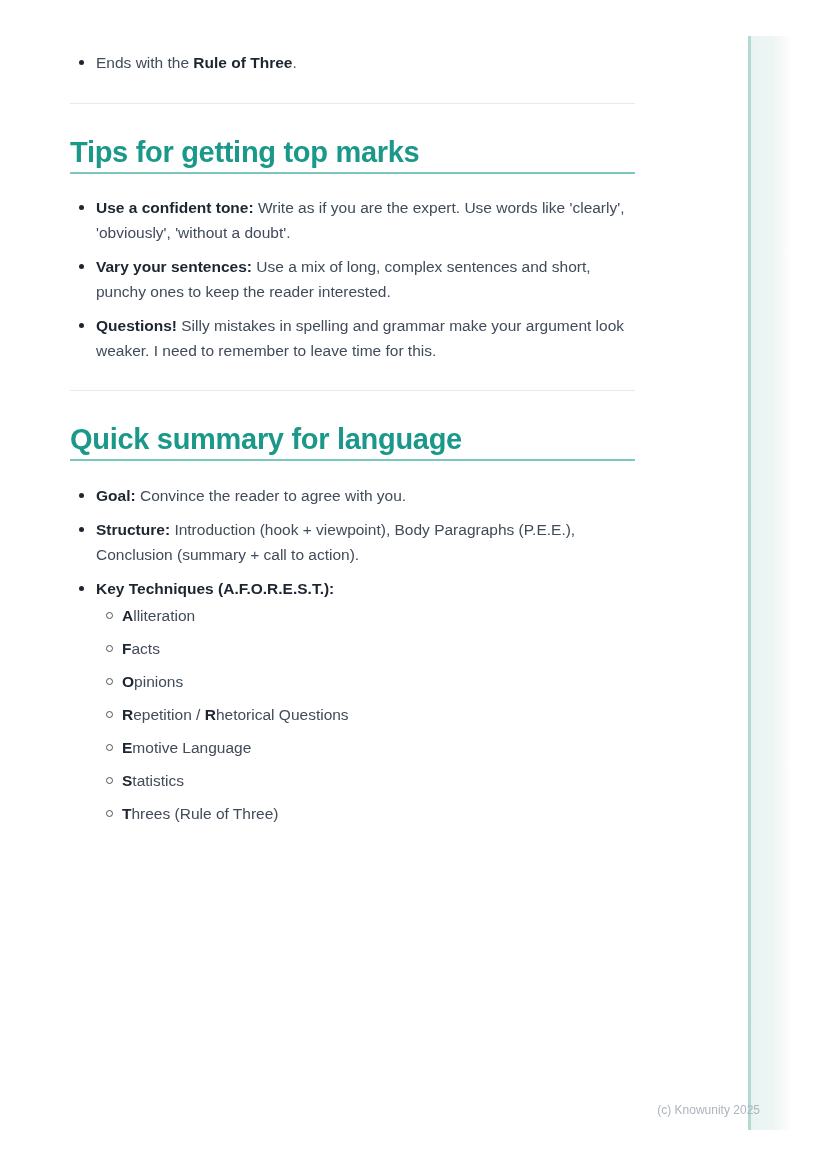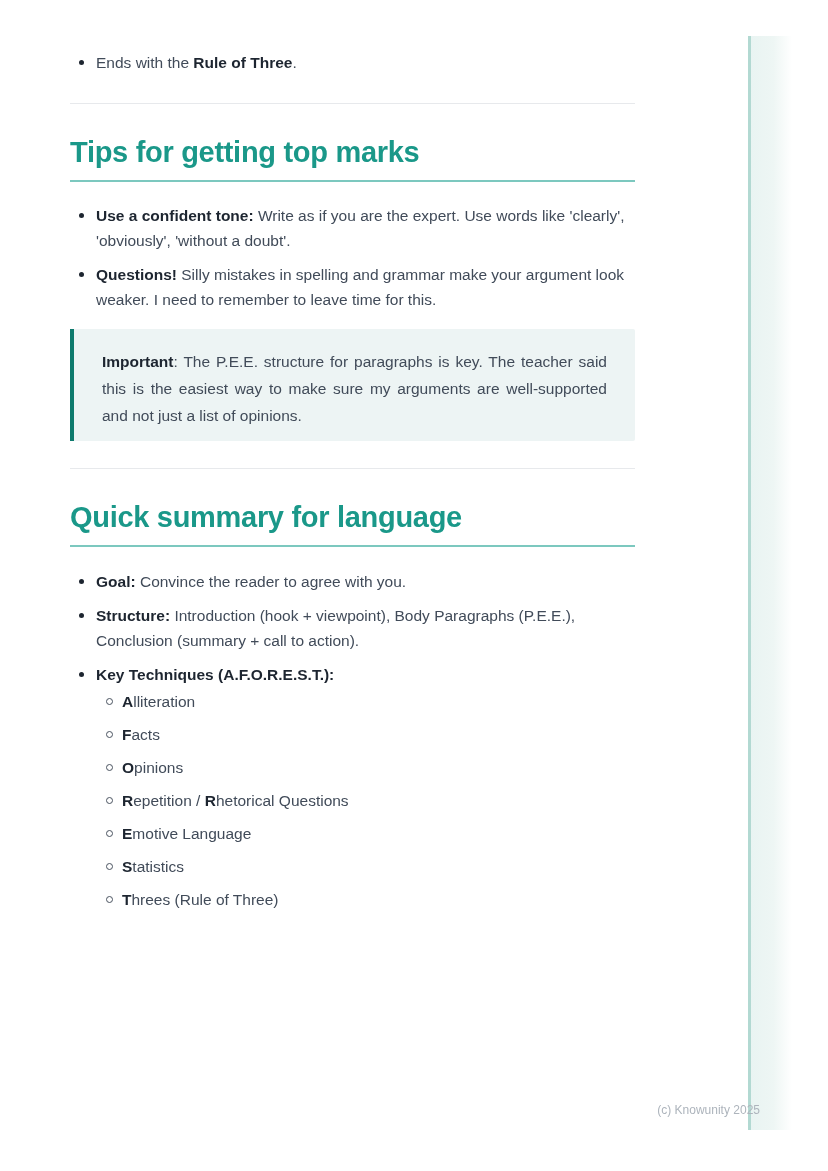--- a/index.html
+++ b/index.html
@@ -91,21 +91,21 @@
   }
   hr.divider.second { margin-top: 27px; }
 
   h2.heading {
     margin: 31px 0 0 0;
     font-size: 29px;
     line-height: 34px;
     font-weight: 700;
     letter-spacing: -0.3px;
     color: var(--accent);
-    padding-bottom: 11px;
+    padding-bottom: 3px;
     border-bottom: 2px solid var(--heading-underline);
   }
   h2.heading + ul.blist { margin-top: 21px; }
   h2.heading.second + ul.blist { margin-top: 22px; }
 
   .callout {
     margin-top: 17px;
     background: var(--callout-bg);
     border-left: 4px solid var(--callout-border);
     padding: 19px 28px 12px 28px;
@@ -140,26 +140,24 @@
     <ul class="blist top">
         <li><span>Ends with the </span><span class="b">Rule of Three</span><span>.</span></li>
       </ul>
 
     <hr class="divider">
 
     <h2 class="heading">Tips for getting top marks</h2>
 
     <ul class="blist">
         <li><span class="b">Use a confident tone:</span><span> Write as if you are the expert. Use words like 'clearly', 'obviously', 'without a doubt'.</span></li>
+        <li><span class="b">Vary your sentences:</span><span> Use a mix of long, complex sentences and short, punchy ones to keep the reader interested.</span></li>
         <li><span class="b">Questions!</span><span> Silly mistakes in spelling and grammar make your argument look weaker. I need to remember to leave time for this.</span></li>
       </ul>
 
-    <div class="callout">
-      <p class="callout-text"><span class="b">Important</span><span>: The P.E.E. structure for paragraphs is key. The teacher said this is the easiest way to make sure my arguments are well-supported and not just a list of opinions.</span></p>
-    </div>
 
     <hr class="divider second">
 
     <h2 class="heading second">Quick summary for language</h2>
 
     <ul class="blist">
         <li><span class="b">Goal:</span><span> Convince the reader to agree with you.</span></li>
         <li><span class="b">Structure:</span><span> Introduction (hook + viewpoint), Body Paragraphs (P.E.E.), Conclusion (summary + call to action).</span></li>
         <li><span class="b">Key Techniques (A.F.O.R.E.S.T.):</span><ul class="sub">
             <li><span class="b">A</span><span>lliteration</span></li>

